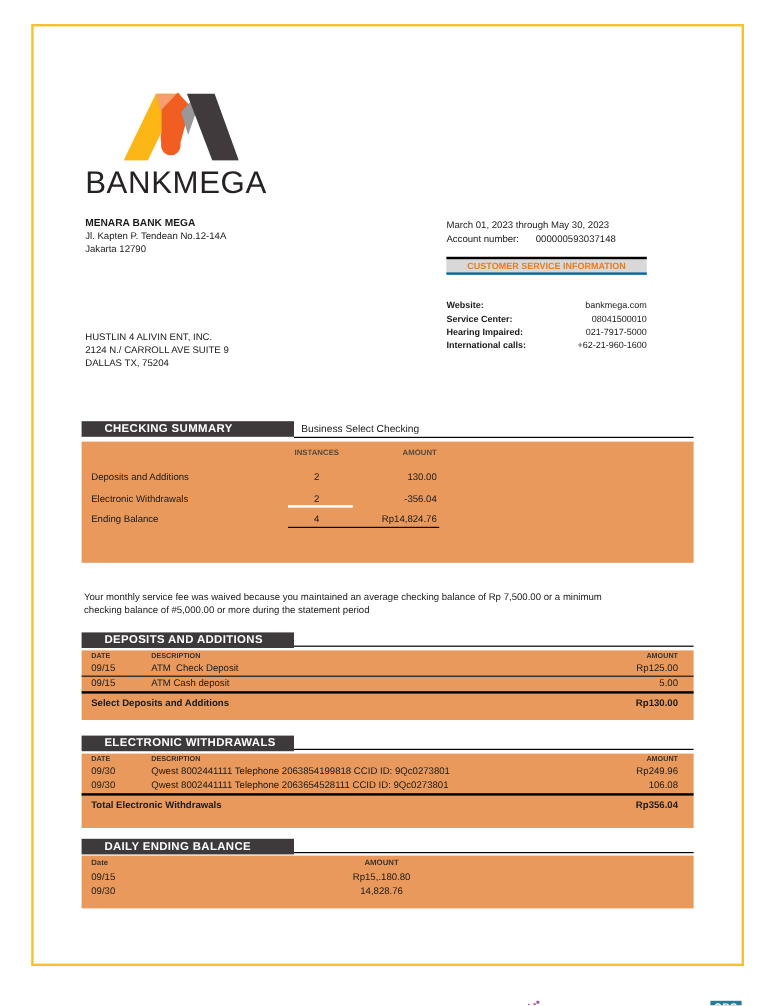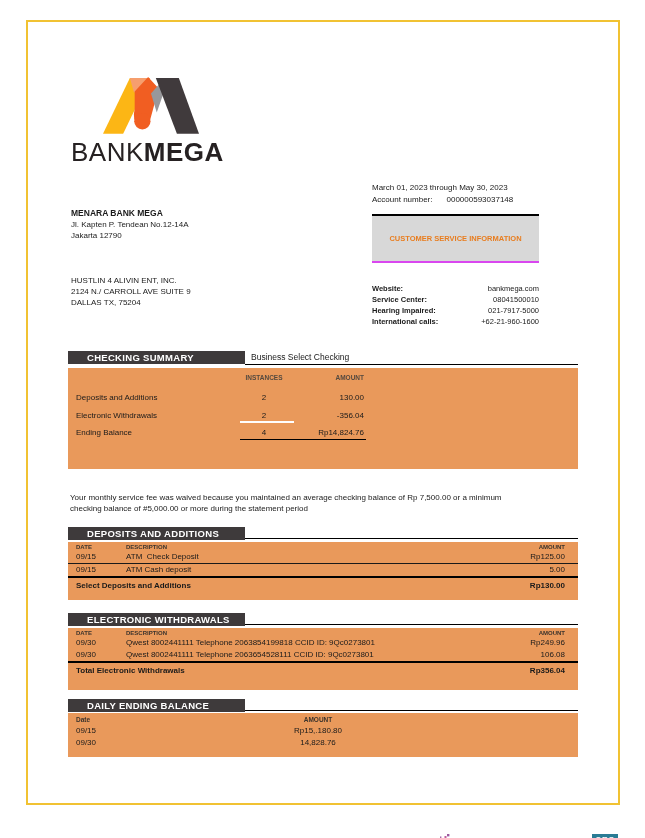--- a/index.html
+++ b/index.html
@@ -4,35 +4,35 @@
 <style>
   html,body{margin:0;padding:0;background:#fff;}
   .sheet{position:relative;width:645px;height:838px;background:#ffffff;overflow:hidden;
          font-family:"Liberation Sans", sans-serif;color:#1a1a1a;}
   .frame{position:absolute;left:26px;top:20px;width:590px;height:781px;border:2px solid #F1C232;}
 
   
   .logo{position:absolute;left:71px;top:72px;width:160px;}
   .logo svg{display:block;margin-left:32px;}
   .wordmark{margin-top:3px;font-size:26px;letter-spacing:0.5px;color:#262122;font-weight:400;}
-  .wordmark .heavy{font-weight:700;}
+  .wordmark .heavy{font-weight:400;}
 
   
   .bank-addr{position:absolute;left:71px;top:180px;font-size:8px;line-height:11px;}
-  .bank-addr .b{font-weight:700;font-size:8.5px;margin-top:28px;}
+  .bank-addr .b{font-weight:700;font-size:8.5px;}
   .cust-addr{position:absolute;left:71px;top:275px;font-size:8px;line-height:11px;}
 
   
   .period{position:absolute;left:372px;top:182px;font-size:8px;line-height:12px;width:200px;}
   .acct-num{margin-left:14px;}
 
   
   .cs-box{position:absolute;left:372px;top:214px;width:167px;}
-  .cs-head{background:#D8D8D8;border-top:2px solid #000;border-bottom:2px solid #d946ef;
-           color:#E87D1F;font-weight:700;font-size:7.5px;text-align:center;padding:18px 0;}
+  .cs-head{background:#D8D8D8;border-top:2px solid #000;border-bottom:2px solid #0369a1;
+           color:#E87D1F;font-weight:700;font-size:7.5px;text-align:center;padding:1px 0;}
   .cs-rows{padding-top:20px;}
   .cs-row{display:flex;justify-content:space-between;font-size:7.5px;line-height:11px;}
   .cs-row .lbl{font-weight:700;}
 
   
   .sec-bar{position:absolute;left:68px;width:177px;height:13px;background:#3E3A3B;color:#fff;
            font-weight:700;font-size:9.5px;letter-spacing:0.3px;line-height:13px;padding-left:19px;box-sizing:border-box;}
   .sec-line{position:absolute;height:0;border-bottom:1.5px solid #000;}
   .subtitle{position:absolute;left:251px;font-size:8.5px;}
 

